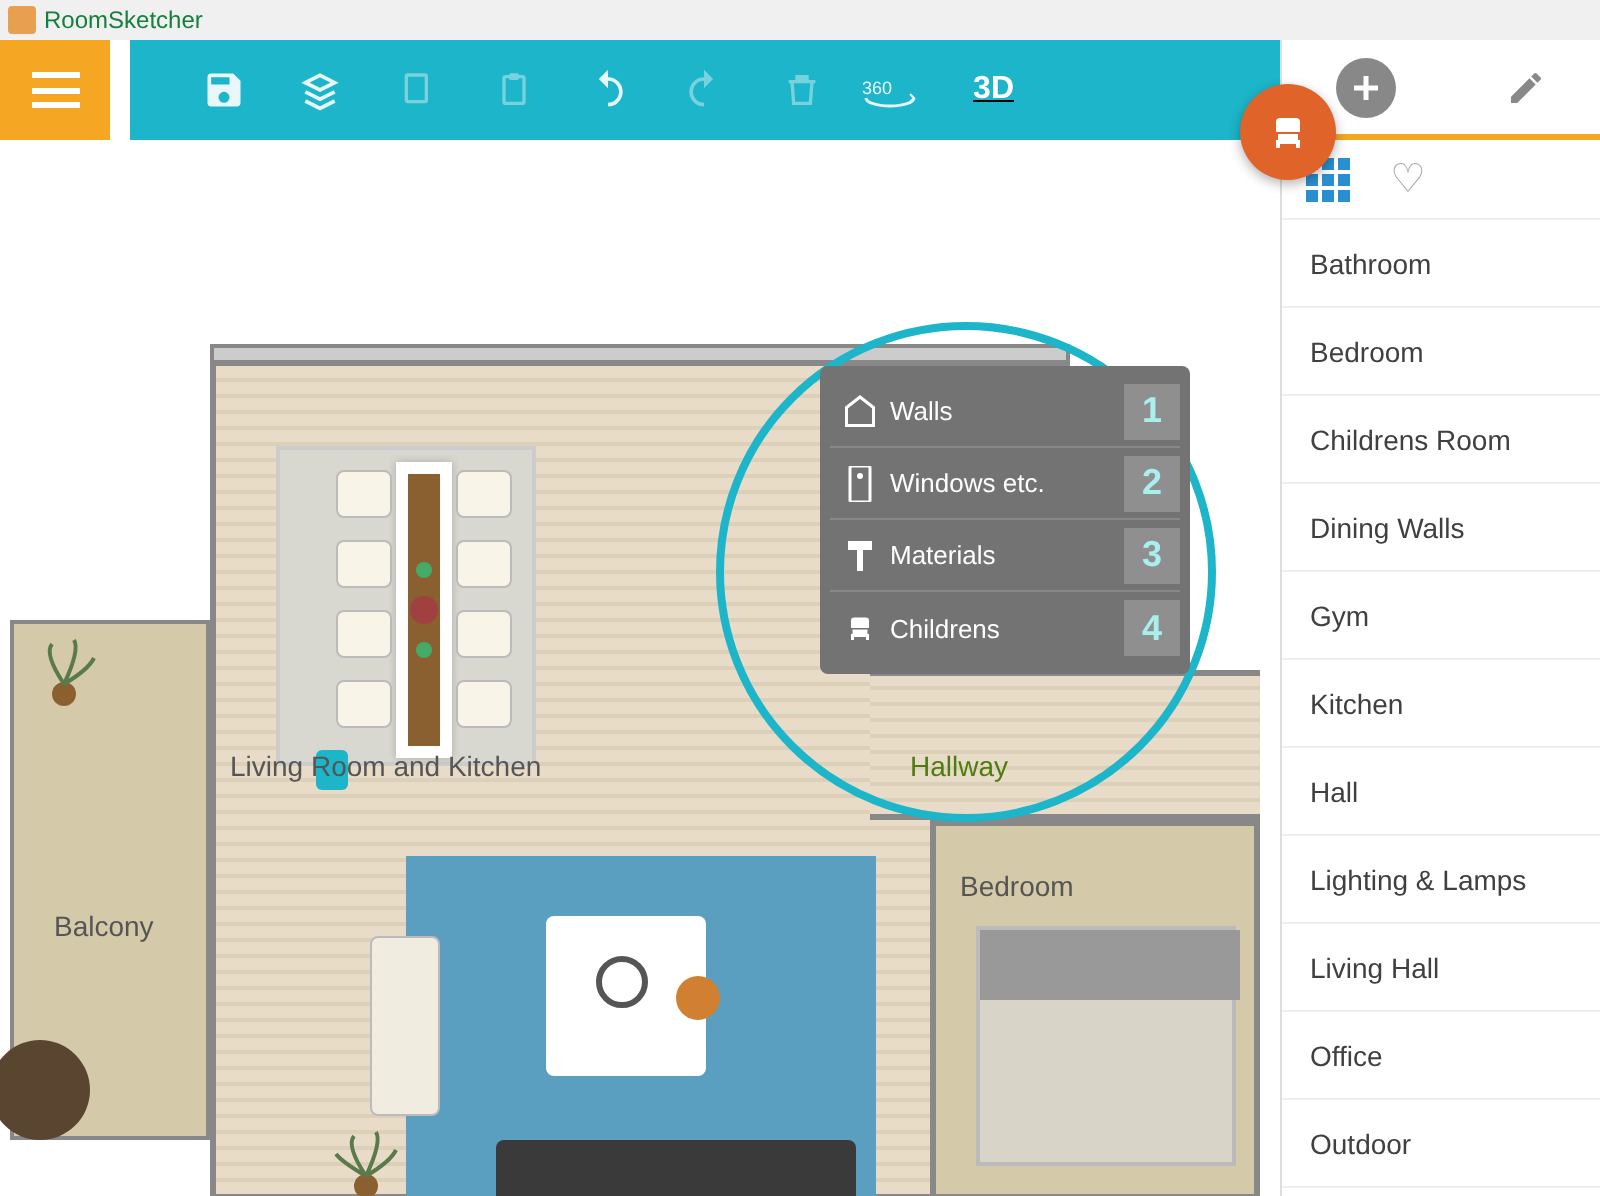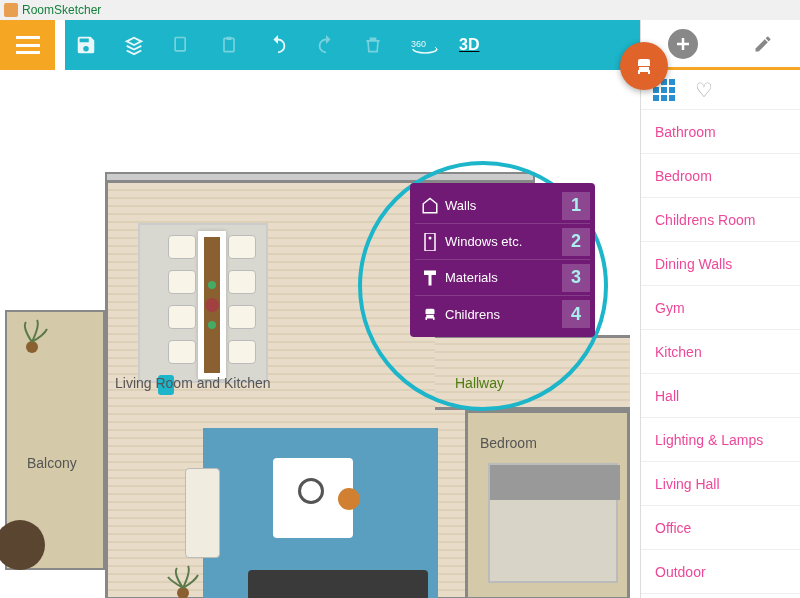--- a/index.html
+++ b/index.html
@@ -11,21 +11,21 @@
 .main-area { display: flex; height: 578px; }
 .left-area { width: 640px; display: flex; flex-direction: column; }
 .right-panel { width: 160px; border-left: 1px solid #ddd; background: #fff; }
 
 .toolbar-row { height: 50px; display: flex; align-items: center; }
 .menu-btn { width: 55px; height: 50px; background: #f5a623; display: flex; align-items: center; justify-content: center; cursor: pointer; }
 .menu-lines { width: 24px; height: 18px; display: flex; flex-direction: column; justify-content: space-between; }
 .menu-lines div { height: 3px; background: #fff; }
 
 .toolbar { flex: 1; height: 50px; background: #1cb5c9; display: flex; align-items: center; padding: 0 10px; gap: 0; margin-left: 10px; position: relative; }
-.tool-btn { width: 48px; height: 34px; display: flex; align-items: center; justify-content: flex-start; cursor: pointer; text-decoration: underline; }
+.tool-btn { width: 48px; height: 34px; display: flex; align-items: center; justify-content: flex-end; cursor: pointer; text-decoration: underline; }
 .tool-btn svg { fill: #fff; opacity: 0.9; }
 .tool-btn.dim svg { opacity: 0.4; }
 .text3d { color: #fff; font-weight: bold; font-size: 16px; }
 
 .fab { position: absolute; right: -28px; top: 22px; width: 48px; height: 48px; border-radius: 50%; background: #e0632a; display: flex; align-items: center; justify-content: center; box-shadow: 0 2px 6px rgba(0,0,0,0.3); cursor: pointer; z-index: 10; }
 
 .canvas { flex: 1; background: #fff; position: relative; overflow: hidden; }
 
 
 .floorplan { position: absolute; left: 5px; top: 110px; width: 625px; height: 420px; }
@@ -52,37 +52,37 @@
 .circ2 { position:absolute; width:22px; height:22px; border-radius:50%; background:#d08030; left:135px; top:60px; }
 .sofa-bottom { position:absolute; left:45px; bottom:-2px; width:180px; height:35px; background:#3a3a3a; border-radius:4px; }
 .sofa-left { position:absolute; left:-18px; top:40px; width:35px; height:90px; background:#f0ece0; border:1px solid #bbb; border-radius:4px; }
 
 
 .bed { position:absolute; left:20px; top:50px; width:130px; height:120px; background:#d8d4c8; border:2px solid #bbb; }
 .bed::before { content:''; position:absolute; left:0; top:0; width:130px; height:35px; background:#999; }
 
 
 .circle-highlight { position: absolute; left: 358px; top: 91px; width: 250px; height: 250px; border: 4px solid #1cb5c9; border-radius: 50%; z-index: 5; pointer-events: none; }
-.callout { position: absolute; left: 410px; top: 113px; width: 185px; background: #701a75; border-radius: 4px; padding: 5px; z-index: 6; }
+.callout { position: absolute; left: 410px; top: 113px; width: 185px; background: #737373; border-radius: 4px; padding: 5px; z-index: 6; }
 .callout-item { height: 36px; display: flex; align-items: center; color: #fff; cursor: pointer; border-bottom: 1px solid rgba(255,255,255,0.15); }
 .callout-item:last-child { border-bottom: none; }
 .callout-icon { width: 30px; display: flex; justify-content: center; }
 .callout-label { flex: 1; font-size: 13px; }
 .callout-num { width: 28px; height: 28px; background: rgba(255,255,255,0.2); display: flex; align-items: center; justify-content: center; font-size: 18px; font-weight: bold; color: #aee; }
 
 
 .right-top { height: 50px; display: flex; align-items: center; justify-content: space-around; border-bottom: 3px solid #f5a623; }
 .plus-btn { width: 30px; height: 30px; border-radius: 50%; background: #888; display: flex; align-items: center; justify-content: center; color: #fff; font-size: 20px; cursor: pointer; }
 .pencil { width: 20px; height: 20px; cursor: pointer; }
 .right-tabs { height: 40px; display: flex; align-items: center; padding: 0 12px; gap: 20px; border-bottom: 1px solid #eee; }
 .grid-icon { display: grid; grid-template-columns: repeat(3,6px); gap: 2px; cursor: pointer; }
 .grid-icon div { width: 6px; height: 6px; background: #2a8fd0; }
 .heart { font-size: 20px; color: #aaa; cursor: pointer; }
 .cat-list { overflow-y: auto; }
-.cat-item { height: 44px; display: flex; align-items: center; padding-left: 14px; font-size: 14px; color: #ec4899; border-bottom: 1px solid #eee; cursor: pointer; text-align: center; }
+.cat-item { height: 44px; display: flex; align-items: center; padding-left: 14px; font-size: 14px; color: #404040; border-bottom: 1px solid #eee; cursor: pointer; text-align: center; }
 
 
 .plant { position:absolute; width:40px; height:40px; }
 .plant svg { width:100%; height:100%; }
 .sensor { position:absolute; left:50px; top:192px; width:16px; height:20px; background:#1cb5c9; border-radius:3px; }
 .circ-table { position:absolute; left:-10px; top:340px; width:50px; height:50px; border-radius:50%; background:#5a4530; }
 </style>
 </head>
 <body>
 

